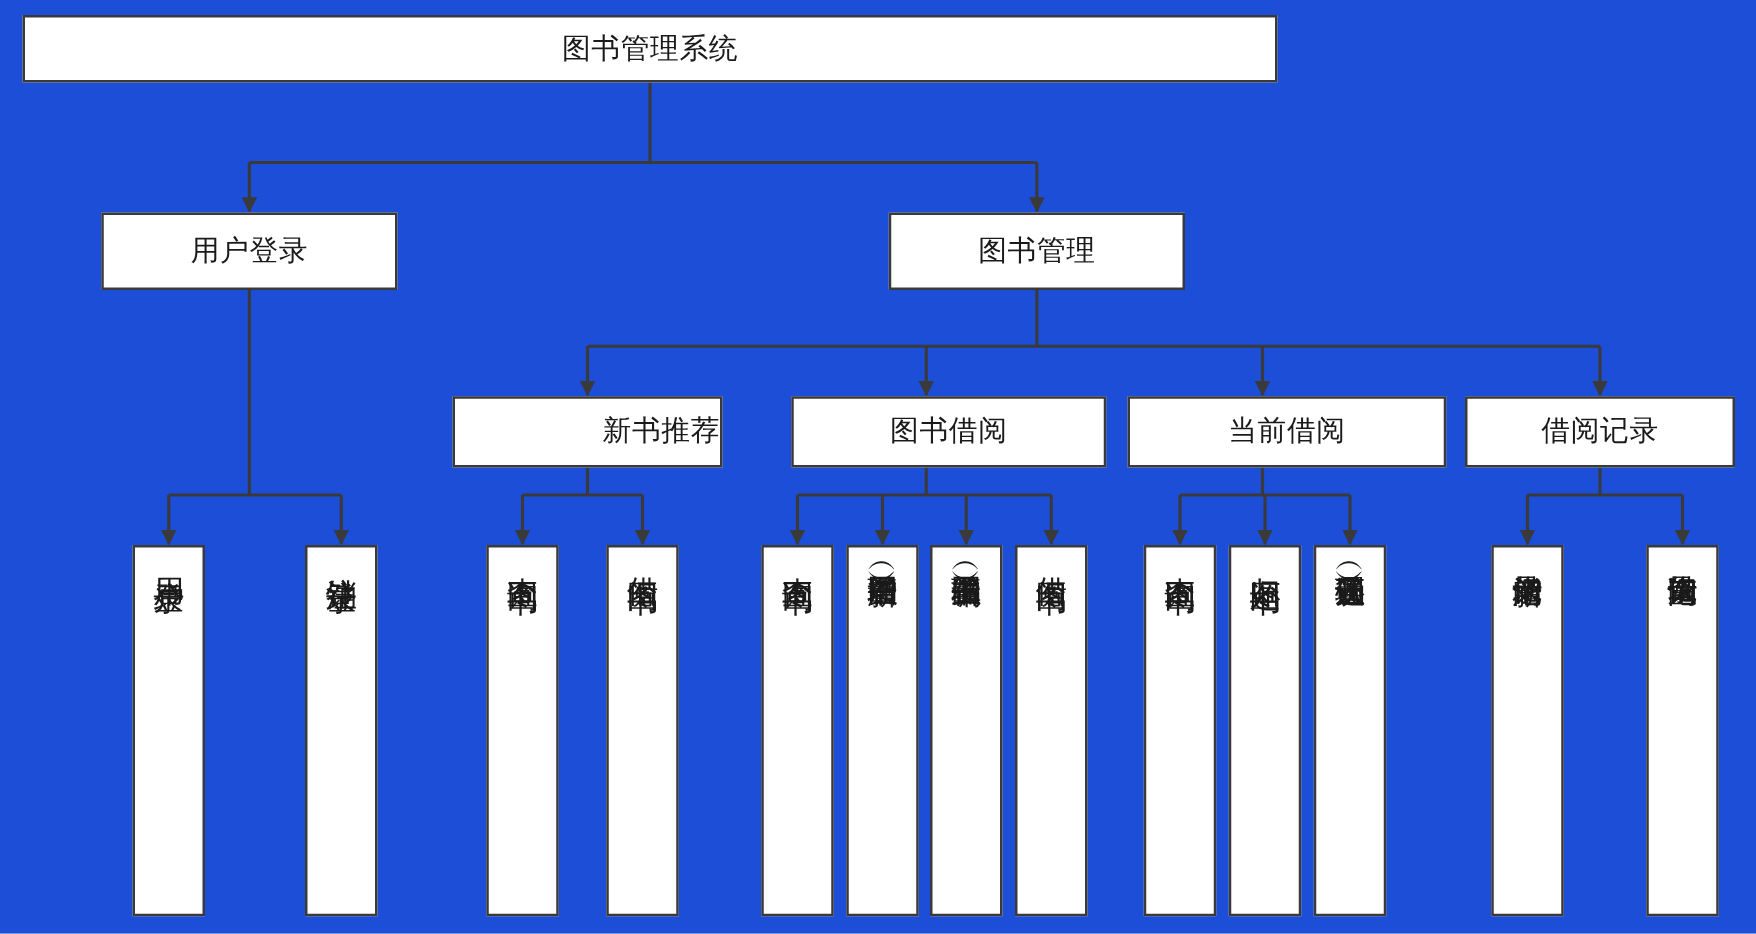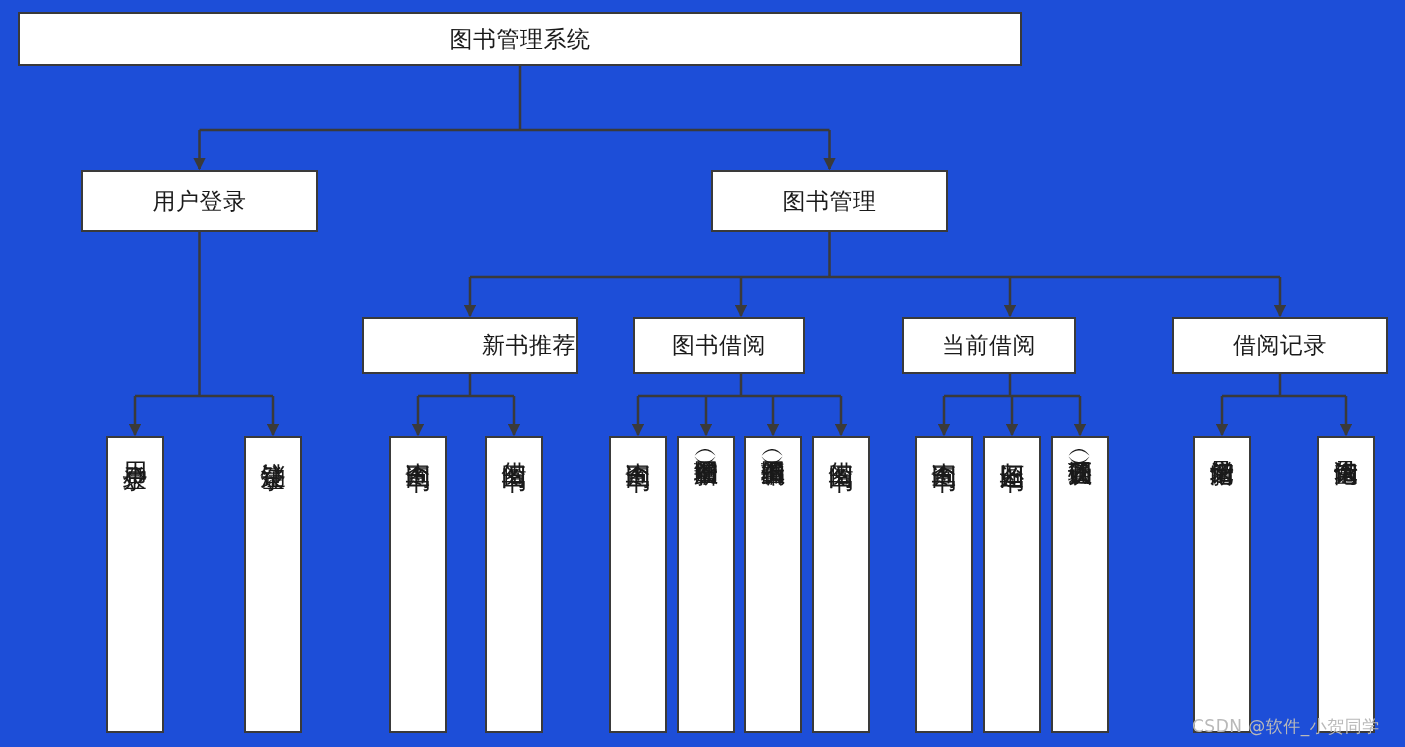--- a/index.html
+++ b/index.html
@@ -121,24 +121,24 @@
       </div>
       <div class="node horizontal" style="left: 81px; top: 170px; width: 237px; height: 62px;">
         <span class="label">用户登录</span>
       </div>
       <div class="node horizontal" style="left: 687px; top: 170px; width: 237px; height: 62px; margin-left: 24px;">
         <span class="label">图书管理</span>
       </div>
       <div class="node horizontal" style="left: 362px; top: 317px; width: 216px; height: 57px; justify-content: flex-end;">
         <span class="label">新书推荐</span>
       </div>
-      <div class="node horizontal" style="left: 633px; top: 317px; width: 172px; height: 57px;">
+      <div class="node horizontal" style="left: 633px; top: 317px; width: 252px; height: 57px;">
         <span class="label">图书借阅</span>
       </div>
-      <div class="node horizontal" style="left: 902px; top: 317px; width: 174px; height: 57px;">
+      <div class="node horizontal" style="left: 902px; top: 317px; width: 255px; height: 57px;">
         <span class="label">当前借阅</span>
       </div>
       <div class="node horizontal" style="left: 1172px; top: 317px; width: 216px; height: 57px; align-items: center;">
         <span class="label">借阅记录</span>
       </div>
       <div class="node vertical" style="left: 106px; top: 436px; width: 58px; height: 297px;">
         <span class="label">用户登录</span>
       </div>
       <div class="node vertical" style="left: 244px; top: 436px; width: 58px; height: 297px;">
         <span class="label">注销登录</span>
@@ -171,14 +171,13 @@
         <span class="label">确认归还（管理员）</span>
       </div>
       <div class="node vertical tight" style="left: 1193px; top: 436px; width: 58px; height: 297px;">
         <span class="label">新增借阅记录</span>
       </div>
       <div class="node vertical tight" style="left: 1317px; top: 436px; width: 58px; height: 297px;">
         <span class="label">查询借阅记录</span>
       </div>
     </div>
 
-  <div class="watermark" style="left: 1192px; top: 715px; color: rgb(185, 185, 185);">CSDN @软件_小贺同学</div>
 </div>
 
 </body></html>

